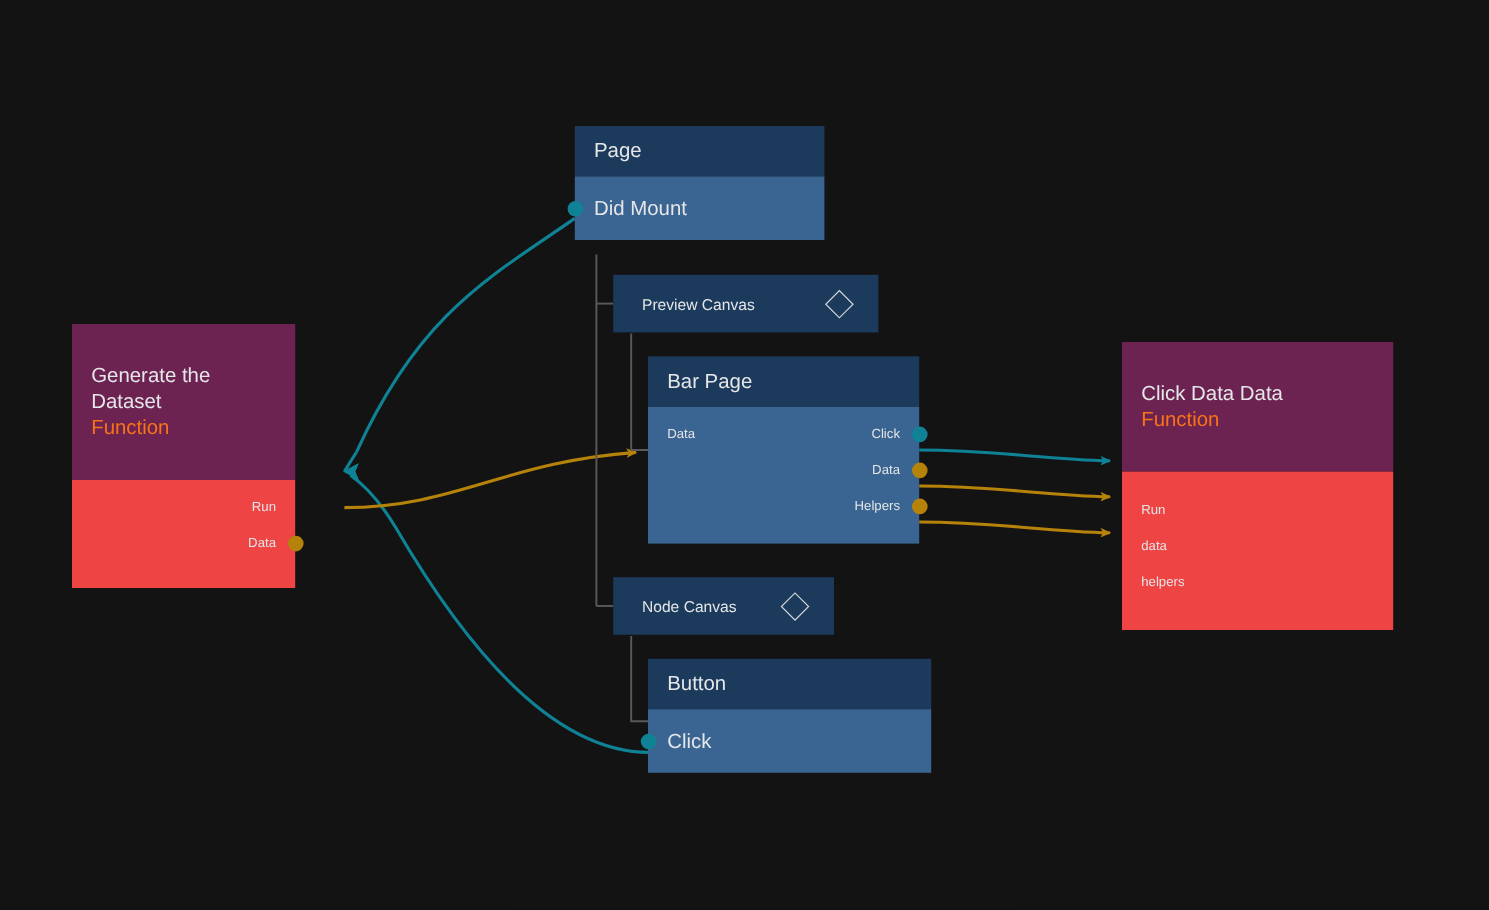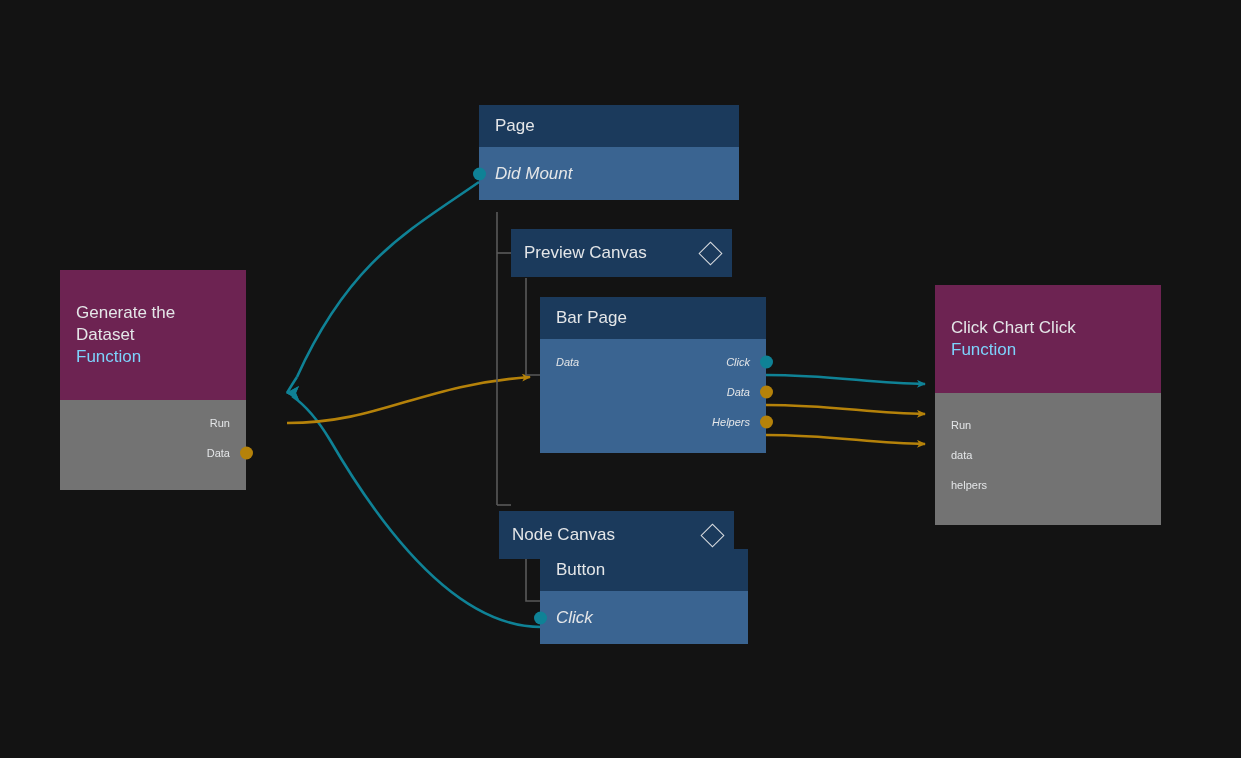--- a/index.html
+++ b/index.html
@@ -41,21 +41,21 @@
   }
   .node-header {
     padding: 10px 16px;
     color: #e4e6e8;
     font-size: 17px;
     line-height: 1.3;
     white-space: pre-line;
   }
   .node-header .subtitle {
     display: block;
-    color: #7dd3fc;
+    color: #f97316;
     font-size: 17px;
     line-height: 1.3;
   }
   .node-body {
     position: relative;
   }
   .port-row {
     position: relative;
     height: 30px;
     display: flex;
@@ -77,35 +77,35 @@
     top: 50%;
     transform: translateY(-50%);
   }
   .port-dot.right { right: -6.5px; }
   .port-dot.left  { left: -6.5px; }
   .port-dot.teal   { background: #0f8296; }
   .port-dot.orange { background: #b5820a; }
 
   
   .blue .node-header { background: #1b3a5c; }
-  .blue .node-body   { background: #3a6491; font-style: italic; }
+  .blue .node-body   { background: #3a6491; }
   .blue-solid        { background: #1b3a5c; }
 
   .purple .node-header { background: #6d2352; }
-  .purple .node-body   { background: #737373; }
+  .purple .node-body   { background: #ef4444; }
 
   
   .canvas-node {
     display: flex;
     align-items: center;
     justify-content: space-between;
-    padding: 0 13px;
+    padding: 0 24px;
     height: 48px;
     color: #e4e6e8;
-    font-size: 17px;
+    font-size: 13px;
   }
   .diamond-icon {
     width: 17px; height: 17px;
     border: 1.6px solid #d7dade;
     transform: rotate(45deg);
     flex: 0 0 auto;
   }
 </style>
 </head>
 <body>
@@ -147,21 +147,21 @@
 
     <path d="M 497,212 L 497,505" fill="none" stroke="#5a5a5a" stroke-width="1.6"></path>
     <path d="M 497,253 L 511,253" fill="none" stroke="#5a5a5a" stroke-width="1.6"></path>
     <path d="M 497,505 L 511,505" fill="none" stroke="#5a5a5a" stroke-width="1.6"></path>
 
     <path d="M 526,278 L 526,375 L 540,375" fill="none" stroke="#5a5a5a" stroke-width="1.6"></path>
 
     <path d="M 526,530 L 526,601 L 540,601" fill="none" stroke="#5a5a5a" stroke-width="1.6"></path>
   </svg>
 
-  <div class="node blue" style="left:479px; top:105px; width:260px;">
+  <div class="node blue" style="left:479px; top:105px; width:208px;">
     <div class="node-header">Page</div>
     <div class="node-body">
       <div class="port-row in tall">
         <span class="port-dot left teal"></span>
         <span>Did Mount</span>
       </div>
     </div>
   </div>
 
   <div class="node blue-solid" style="left:511px; top:229px; width:221px;">
@@ -186,28 +186,28 @@
         <span>Data</span>
         <span class="port-dot right orange"></span>
       </div>
       <div class="port-row out">
         <span>Helpers</span>
         <span class="port-dot right orange"></span>
       </div>
     </div>
   </div>
 
-  <div class="node blue-solid" style="left:499px; top:481px; width:235px;margin-top:30px;">
+  <div class="node blue-solid" style="left:511px; top:481px; width:184px;">
     <div class="canvas-node">
       <span>Node Canvas</span>
       <span class="diamond-icon"></span>
     </div>
   </div>
 
-  <div class="node blue" style="left:540px; top:549px; width:208px;">
+  <div class="node blue" style="left:540px; top:549px; width:236px;">
     <div class="node-header">Button</div>
     <div class="node-body">
       <div class="port-row in tall">
         <span class="port-dot left teal"></span>
         <span>Click</span>
       </div>
     </div>
   </div>
 
   <div class="node purple" style="left:60px; top:270px; width:186px;">
@@ -223,21 +223,21 @@
       </div>
       <div class="port-row out">
         <span>Data</span>
         <span class="port-dot right orange"></span>
       </div>
     </div>
   </div>
 
   <div class="node purple" style="left:935px; top:285px; width:226px;">
     <div class="node-header">
-      <span>Click Chart Click</span>
+      <span>Click Data Data</span>
       <span class="subtitle">Function</span>
     </div>
     <div class="node-body" style="padding-top:17px; padding-bottom:25px;">
       <div class="port-row in">
         <span class="port-dot left teal" style="opacity:0;"></span>
         <span>Run</span>
       </div>
       <div class="port-row in">
         <span class="port-dot left orange" style="opacity:0;"></span>
         <span>data</span>

